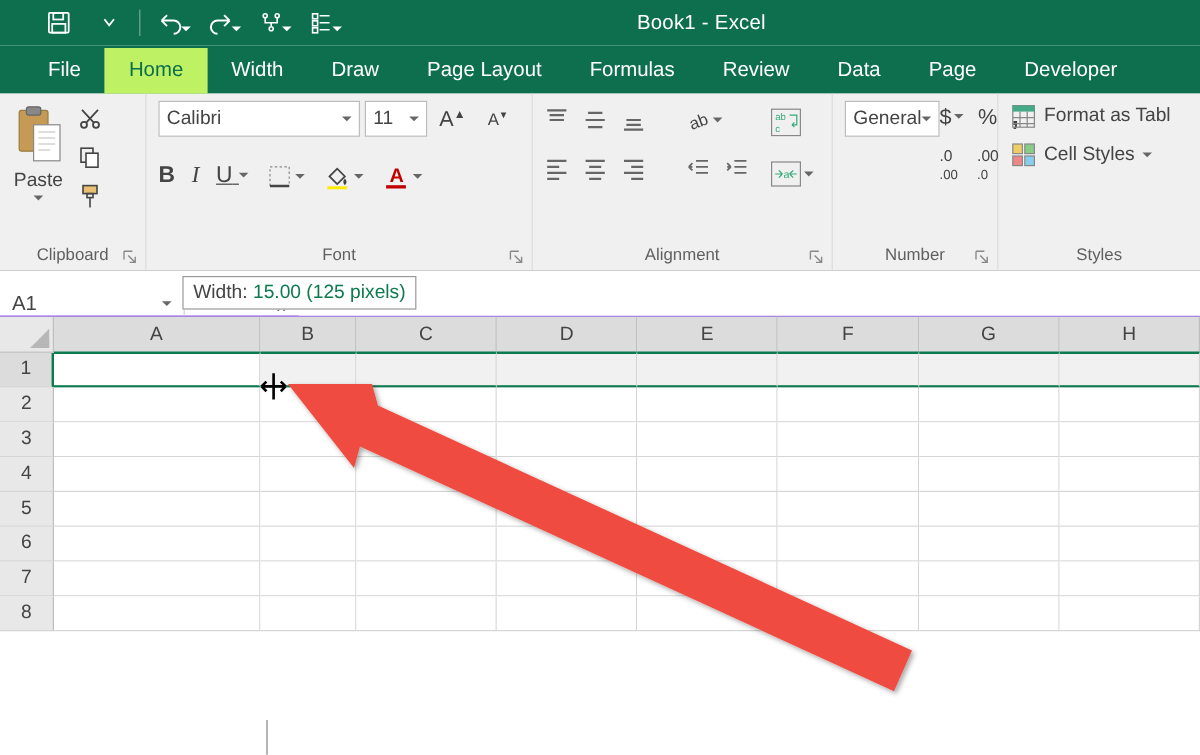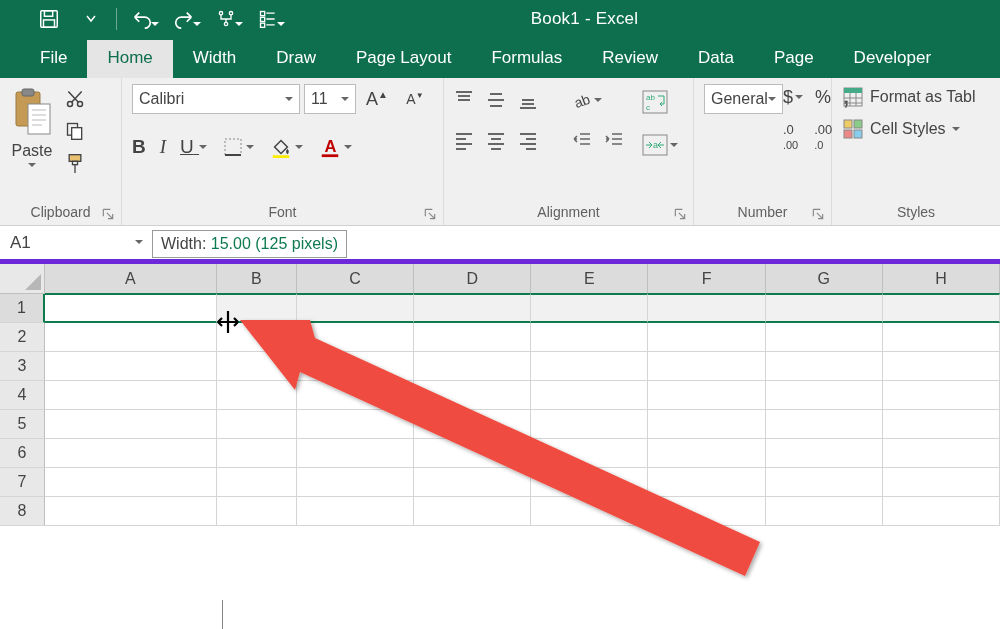--- a/index.html
+++ b/index.html
@@ -10,21 +10,21 @@
   .qat { display: flex; align-items: center; gap: 0; padding-left: 28px; }
   .qat-item { width: 42px; height: 38px; display: flex; align-items: center; justify-content: center; position: relative; }
   .qat-item svg { stroke: #fff; fill: none; }
   .qat-sep { width: 1px; height: 22px; background: rgba(255,255,255,0.4); margin: 0 4px; }
   .qat-dd::after { content: ""; position: absolute; right: 4px; top: 22px; border: 4px solid transparent; border-top-color: #fff; }
   .title-text { flex: 1; text-align: center; font-size: 17px; font-weight: 400; letter-spacing: .2px; padding-right: 120px; }
 
   
   .tabs { height: 40px; background: #0e6f4e; display: flex; align-items: flex-end; padding-left: 20px; }
   .tab { color: #fff; font-size: 17px; padding: 8px 20px 10px; cursor: pointer; }
-  .tab.active { background: #e5e5e5; color: #0e6f4e; }
+  .tab.active { background: #bef264; color: #0e6f4e; }
 
   
   .ribbon { height: 148px; background: #f0f0f0; border-bottom: 1px solid #d0d0d0; display: flex; }
   .group { padding: 6px 10px 2px; border-right: 1px solid #dcdcdc; display: flex; flex-direction: column; }
   .group-body { flex: 1; display: flex; align-items: flex-start; }
   .group-label { height: 22px; display: flex; align-items: center; justify-content: center; font-size: 14px; color: #606060; position: relative; }
   .group-label .launcher { position: absolute; right: -4px; bottom: 2px; width: 14px; height: 14px; }
 
   .paste-col { display: flex; flex-direction: column; align-items: center; margin-right: 6px; }
   .paste-icon { width: 44px; height: 56px; display: flex; align-items: center; justify-content: center; }
@@ -40,21 +40,21 @@
 
   .align-rows { display: flex; flex-direction: column; gap: 20px; }
   .align-row { display: flex; gap: 12px; align-items: center; }
   .num-rows { display: flex; flex-direction: column; gap: 12px; }
   .styles-col { display: flex; flex-direction: column; gap: 10px; padding-top: 2px; }
   .styles-item { display: flex; align-items: center; gap: 6px; font-size: 16px; color: #444; white-space: nowrap; }
 
   .dd { width: 0; height: 0; border: 4px solid transparent; border-top-color: #666; margin-top: 3px; display: inline-block; }
 
   
-  .fx-row { height: 38px; display: flex; align-items: center; border-bottom: 5px solid #6d28d9; background: #fff; position: relative; }
+  .fx-row { height: 38px; display: flex; align-items: flex-end; border-bottom: 1px solid #6d28d9; background: #fff; position: relative; }
   .namebox { width: 154px; border-right: 1px solid #d0d0d0; display: flex; align-items: center; padding: 0 10px; font-size: 17px; color: #444; }
   .namebox .dd { margin-left: auto; }
   .fx-btns { display: flex; align-items: center; padding: 0 10px; gap: 18px; color: #aaa; }
   .fx-input { flex: 1; border: none; padding: 0 8px; font-size: 16px; outline: none; }
 
   .tooltip { position: absolute; left: 152px; top: 4px; background: #fff; border: 1px solid #9a9a9a; padding: 4px 8px; font-size: 16px; color: #444; }
   .tooltip .val { color: #0e7a50; }
 
   
   .grid { position: relative; }

